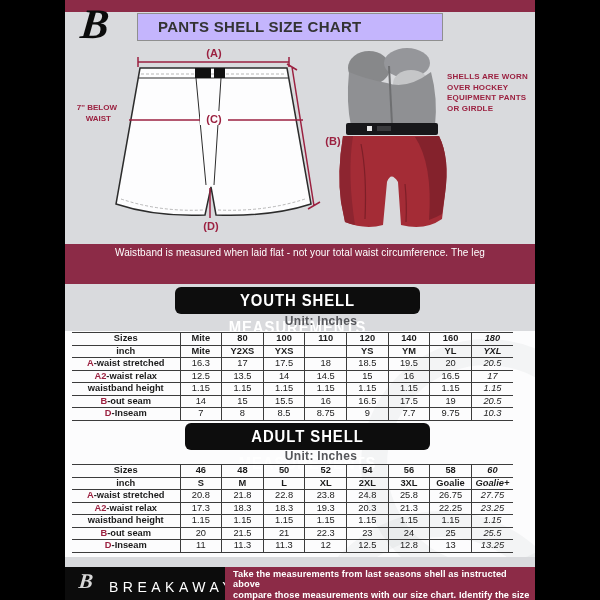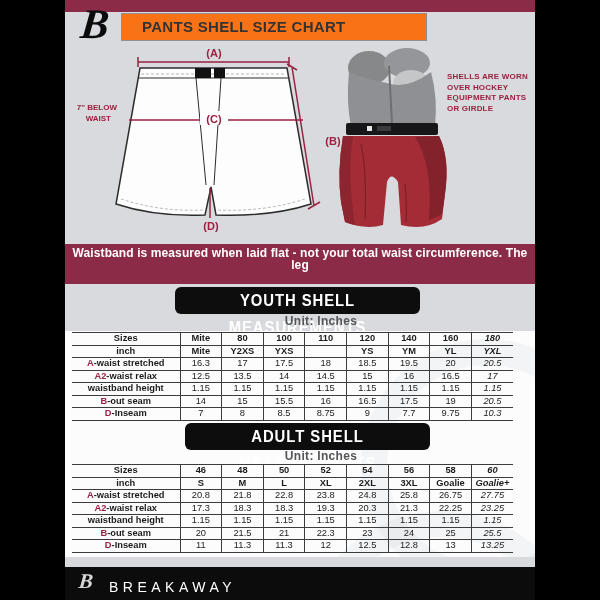--- a/index.html
+++ b/index.html
@@ -1,27 +1,27 @@
 <!DOCTYPE html>
 <html><head>
 <meta charset="utf-8">
 <style>
   html,body{margin:0;padding:0;}
   body{width:600px;height:600px;overflow:hidden;background:#000;font-family:"Liberation Sans",sans-serif;}
   .stage{position:relative;width:600px;height:600px;background:#000;}
   .content{position:absolute;left:65px;top:0;width:470px;height:600px;background:#d9dadd;overflow:hidden;}
   .topstrip{position:absolute;left:0;top:0;width:470px;height:12px;background:#8C2B47;}
   .logo-b{position:absolute;left:16px;top:2px;font-family:"Liberation Serif",serif;font-style:italic;font-weight:900;font-size:42px;color:#0b0b0b;transform:skewX(-6deg);line-height:44px;}
-  .title-box{position:absolute;left:56px;top:13px;width:284px;height:26px;background:#f97316;border:1px solid #8f8f8f;line-height:26px;padding-left:20px;font-size:15px;font-weight:600;color:#333;letter-spacing:.3px;}
+  .title-box{position:absolute;left:72px;top:13px;width:284px;height:26px;background:#c4b5fd;border:1px solid #8f8f8f;line-height:26px;padding-left:20px;font-size:15px;font-weight:600;color:#333;letter-spacing:.3px;}
   .date-box{position:absolute;left:377px;top:12px;width:91px;height:28px;background:#8C2B47;color:#fff;text-align:center;line-height:28px;font-weight:bold;font-size:16px;letter-spacing:.5px;}
   .date-box span{display:inline-block;transform:scaleX(.92);}
   .diagram{position:absolute;left:10px;top:46px;}
   .photo{position:absolute;left:272px;top:44px;}
   .photo-caption{position:absolute;left:382px;top:72px;width:86px;font-size:8px;font-weight:bold;color:#9B2140;line-height:10.5px;letter-spacing:.2px;}
-  .notice{position:absolute;left:0;top:244px;width:470px;height:40px;background:#8C2B47;color:#fff;text-align:center;font-size:12px;font-weight:bold;padding-top:3px;box-sizing:border-box;line-height:12.2px;letter-spacing:.1px;}
+  .notice{position:absolute;left:0;top:244px;width:470px;height:40px;background:#8C2B47;color:#fff;text-align:center;font-size:10px;font-weight:normal;padding-top:3px;box-sizing:border-box;line-height:12.2px;letter-spacing:.1px;}
   .black-box{position:absolute;left:110px;width:245px;height:27px;background:#0d0d0d;border-radius:6px;color:#fff;text-align:center;line-height:27px;font-weight:bold;font-size:16px;letter-spacing:1px;}
   .black-box span{display:inline-block;transform:scaleX(.93);}
   .yth-box{top:287px;}
   .adl-box{top:423px;margin-left:10px;}
   .unit{position:absolute;left:0;width:512px;text-align:center;font-size:12px;color:#55565a;font-weight:600;letter-spacing:.3px;}
   .yth-unit{top:314px;}
   .adl-unit{top:449px;}
   .white-panel{position:absolute;left:0;top:331px;width:470px;height:226px;background:#fcfcfd;overflow:hidden;}
   .wm{position:absolute;border-radius:50%;border:26px solid rgba(110,112,118,0.06);}
   .wm1{width:200px;height:200px;right:-78px;top:8px;}
@@ -298,16 +298,21 @@
             <td>13.25</td>
           </tr>
         </tbody>
     </table>
 
     <div class="bottom-strip"></div>
 
     <div class="footer">
       <div class="f-logo">B</div>
       <div class="f-brand">BREAKAWAY</div>
+      <div class="f-maroon">
+        <div>Take the measurements from last seasons shell as instructed above</div>
+        <div>compare those measurements  with our size chart. Identify the size</div>
+        <div>on the chart, if you need a larger size move up the scale on the chart</div>
+      </div>
     </div>
 
   </div>
 </div>
 
 </body></html>

